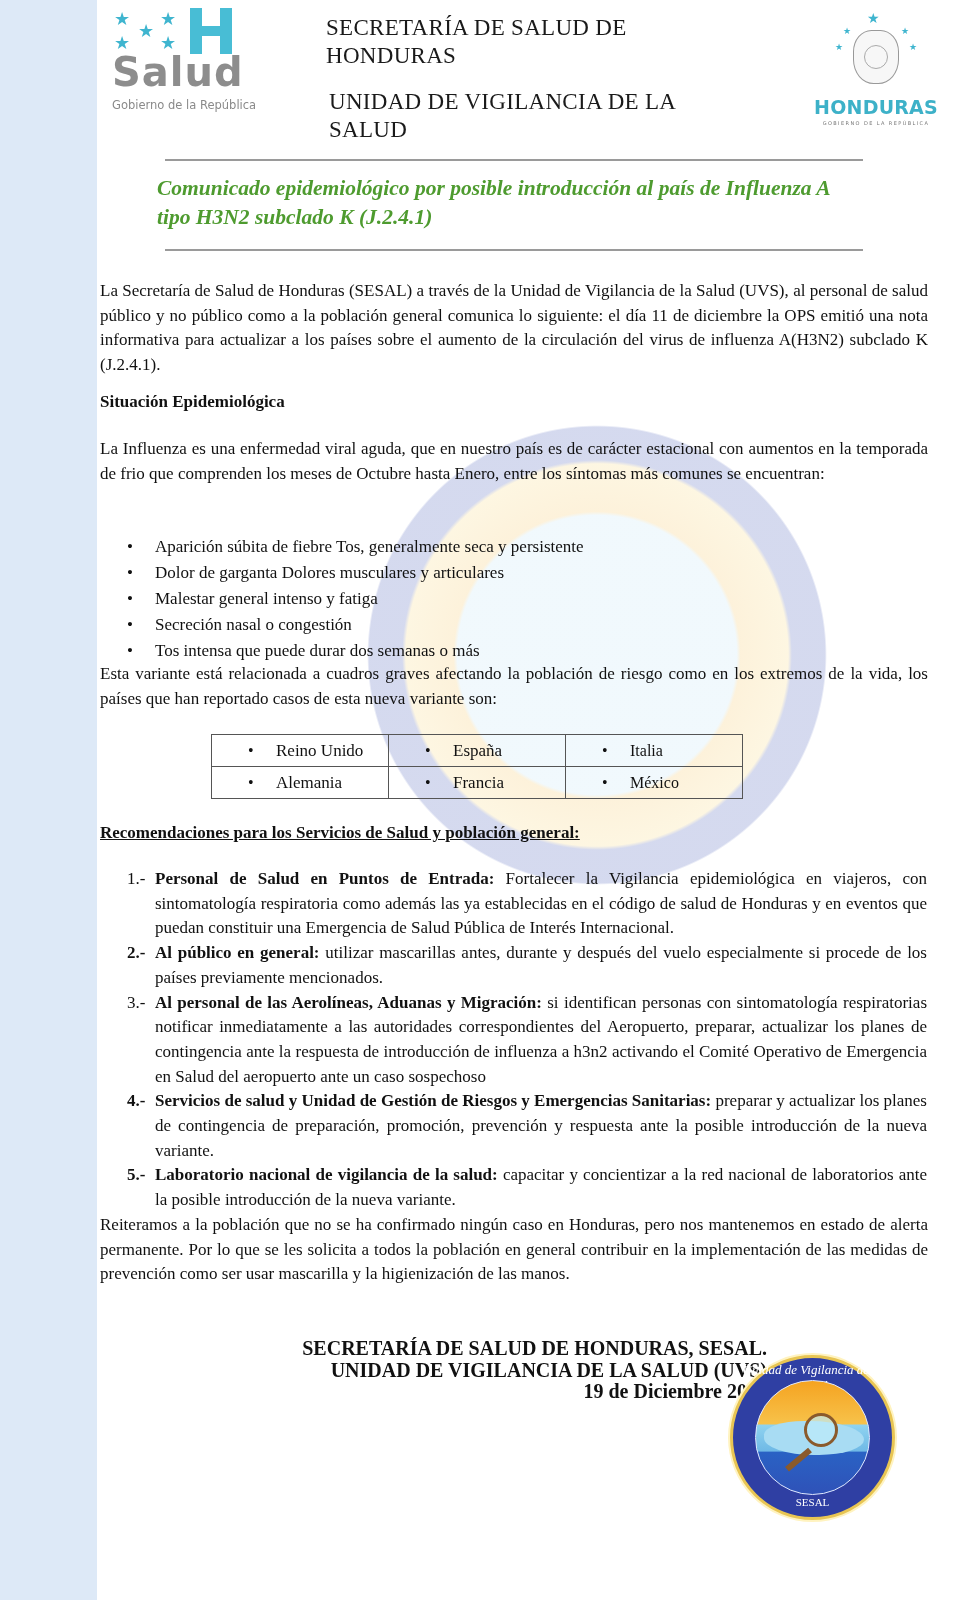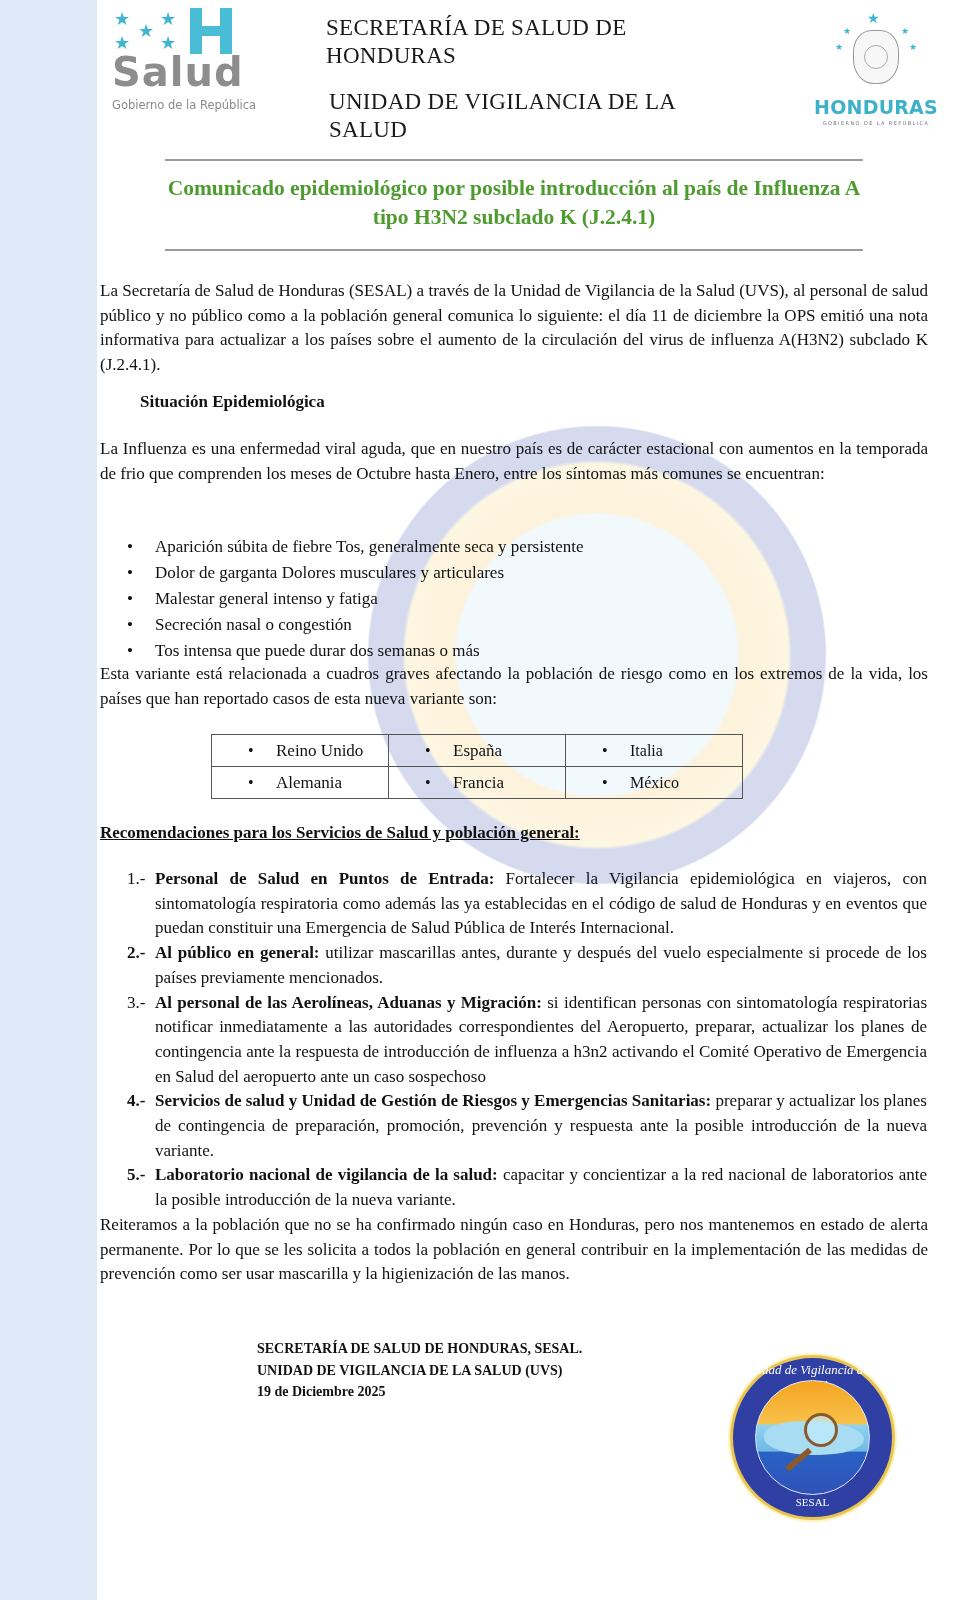--- a/index.html
+++ b/index.html
@@ -29,26 +29,26 @@
   .hn-star { position: absolute; color: #3fb5cf; font-size: 9px; }
   .hn-crest { position: absolute; left: 46px; top: 22px; width: 46px; height: 54px; border: 1.5px solid #999; border-radius: 40% 40% 45% 45%; background: #f7f7f7; }
   .hn-crest::after { content: ""; position: absolute; left: 10px; top: 14px; width: 22px; height: 22px; border: 1.5px solid #aaa; border-radius: 50%; }
   .hn-word { position: absolute; left: 0; top: 88px; width: 138px; font-family: "DejaVu Sans", sans-serif; font-weight: bold; font-size: 19px; color: #3db1c8; letter-spacing: 0.2px; }
   .hn-sub { position: absolute; left: 0; top: 112px; width: 138px; font-family: "DejaVu Sans", sans-serif; font-size: 5px; color: #777; letter-spacing: 1.4px; }
 
   
   .rule { position: absolute; left: 68px; width: 698px; height: 2px; background: #9a9a9a; }
   .rule.top { top: 159px; }
   .rule.bottom { top: 249px; }
-  .doc-title { position: absolute; left: 60px; top: 174px; width: 714px; text-align: center; color: #4e9b2f; font-weight: bold; font-size: 21.5px; line-height: 29px; }
+  .doc-title { position: absolute; left: 60px; top: 174px; width: 714px; text-align: left; color: #4e9b2f; font-style: italic; font-weight: bold; font-size: 21.5px; line-height: 29px; }
 
   
   .text { position: absolute; left: 3px; width: 828px; font-size: 17px; line-height: 24.7px; text-align: justify; }
   .p-intro { top: 279px; }
-  .h-sit { top: 390px; font-weight: bold; margin-left: 40px; }
+  .h-sit { top: 390px; font-weight: bold; }
   .p-influenza { top: 437px; }
   .symptoms { position: absolute; left: 30px; top: 534px; width: 700px; list-style: none; }
   .symptoms li { font-size: 17px; line-height: 26px; position: relative; padding-left: 28px; }
   .symptoms li::before { content: "\2022"; position: absolute; left: 0; top: 0; font-size: 17px; }
   .p-variant { top: 662px; }
 
   
   .countries { position: absolute; left: 114px; top: 734px; border-collapse: collapse; }
   .countries td { border: 1.3px solid #555; width: 177px; height: 32px; font-size: 17px; padding-left: 36px; position: relative; vertical-align: middle; }
   .countries td .dot { position: absolute; left: 36px; top: 50%; transform: translateY(-50%); font-size: 16px; }
@@ -59,21 +59,21 @@
 
   .recs { position: absolute; left: 30px; top: 867px; width: 800px; list-style: none; }
   .recs li { position: relative; padding-left: 28px; font-size: 17px; line-height: 24.7px; text-align: justify; }
   .recs li .num { position: absolute; left: 0; top: 0; }
   .recs li .num.b { font-weight: bold; }
   .recs li .lead { font-weight: bold; }
 
   .p-closing { top: 1213px; }
 
   
-  .sig { position: absolute; left: 160px; top: 1338px; width: 510px; text-align: left; font-weight: bold; font-size: 14px; line-height: 21.5px; }
+  .sig { position: absolute; left: 160px; top: 1338px; width: 510px; text-align: right; font-weight: bold; font-size: 20px; line-height: 21.5px; }
 
   
   .seal { position: absolute; left: 633px; top: 1355px; width: 165px; height: 165px; border-radius: 50%;
     background: #2f3fa3; border: 3px solid #e8c553; box-shadow: 0 0 0 2px #fff3c0; }
   .seal-inner { position: absolute; left: 22px; top: 22px; width: 115px; height: 115px; border-radius: 50%; overflow: hidden;
     background: linear-gradient(to bottom, #f5a321 0%, #f7c24a 38%, #8fd3f0 39%, #6fb9e6 62%, #2a62c4 63%, #2f52b8 100%); border: 1.5px solid #dfe8ff; }
   .seal-map { position: absolute; left: 8px; top: 40px; width: 100px; height: 34px; background: #a8dcf3; border-radius: 40% 55% 45% 50%; }
   .seal-glass { position: absolute; left: 48px; top: 32px; width: 34px; height: 34px; border: 3px solid #8a5a2c; border-radius: 50%; background: rgba(190,235,250,0.7); }
   .seal-handle { position: absolute; left: 24px; top: 66px; width: 30px; height: 6px; background: #8a5a2c; transform: rotate(-40deg); transform-origin: right center; }
   .seal-text-top { position: absolute; left: 0; top: 4px; width: 159px; text-align: center; color: #fff; font-size: 13px; font-style: italic; }

